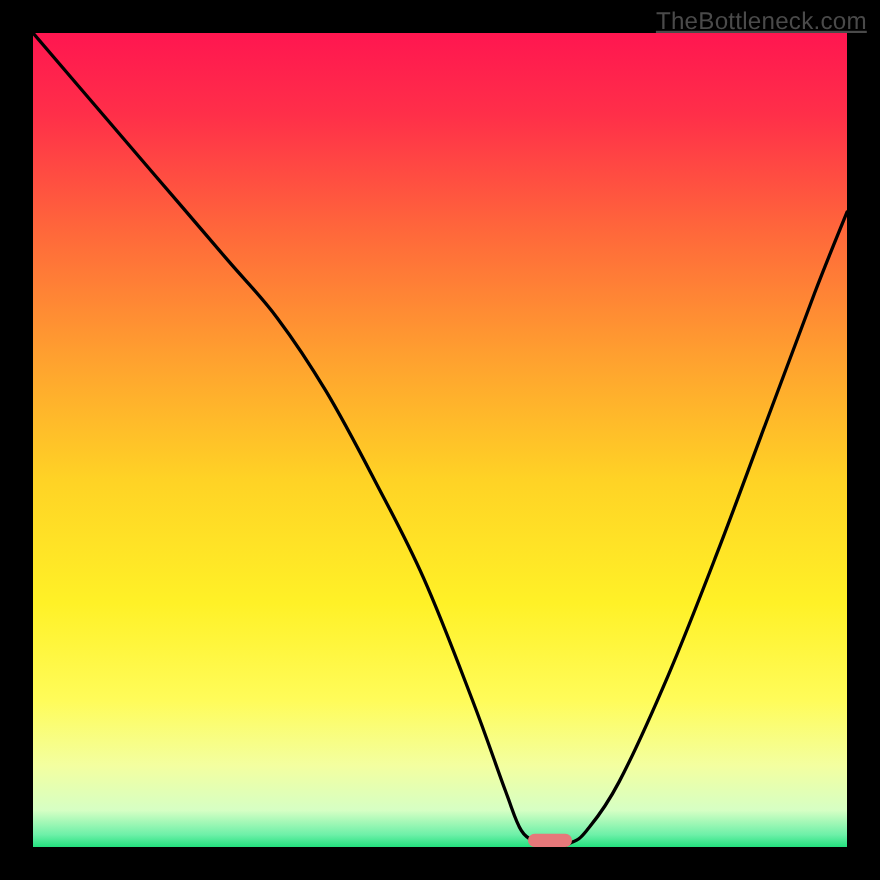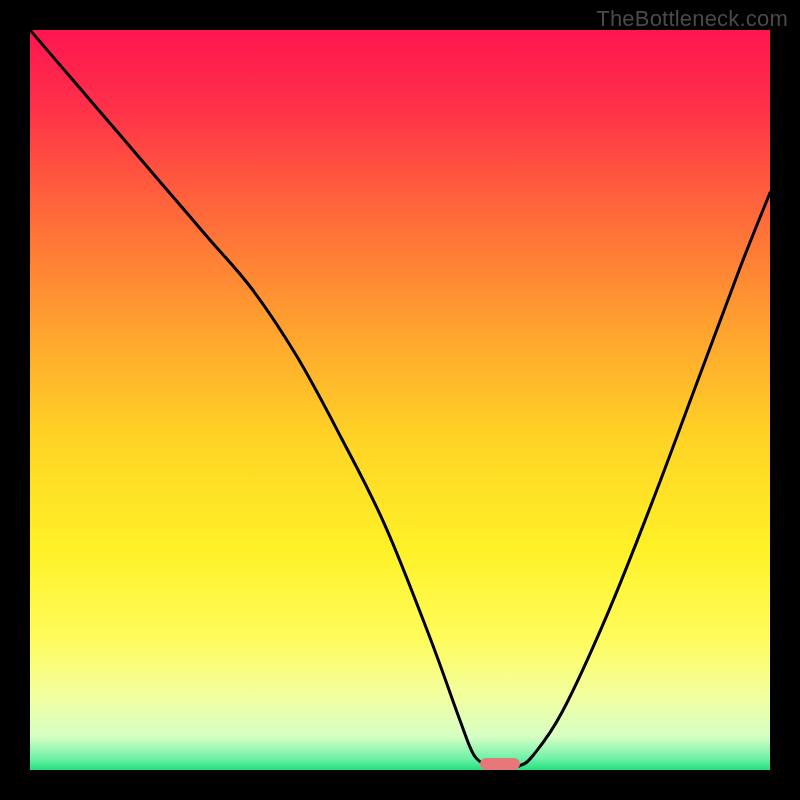--- a/index.html
+++ b/index.html
@@ -28,20 +28,21 @@
   }
   .watermark {
     position: absolute;
     top: 6px;
     right: 12px;
     color: #4a4a4a;
     font-size: 22px;
     font-weight: 500;
     letter-spacing: 0.2px;
     user-select: none;
+    text-decoration: underline;
   }
   .marker {
     position: absolute;
     height: 12px;
     border-radius: 6px;
     background: #e6787a;
   }
 </style>
 </head>
 <body>

